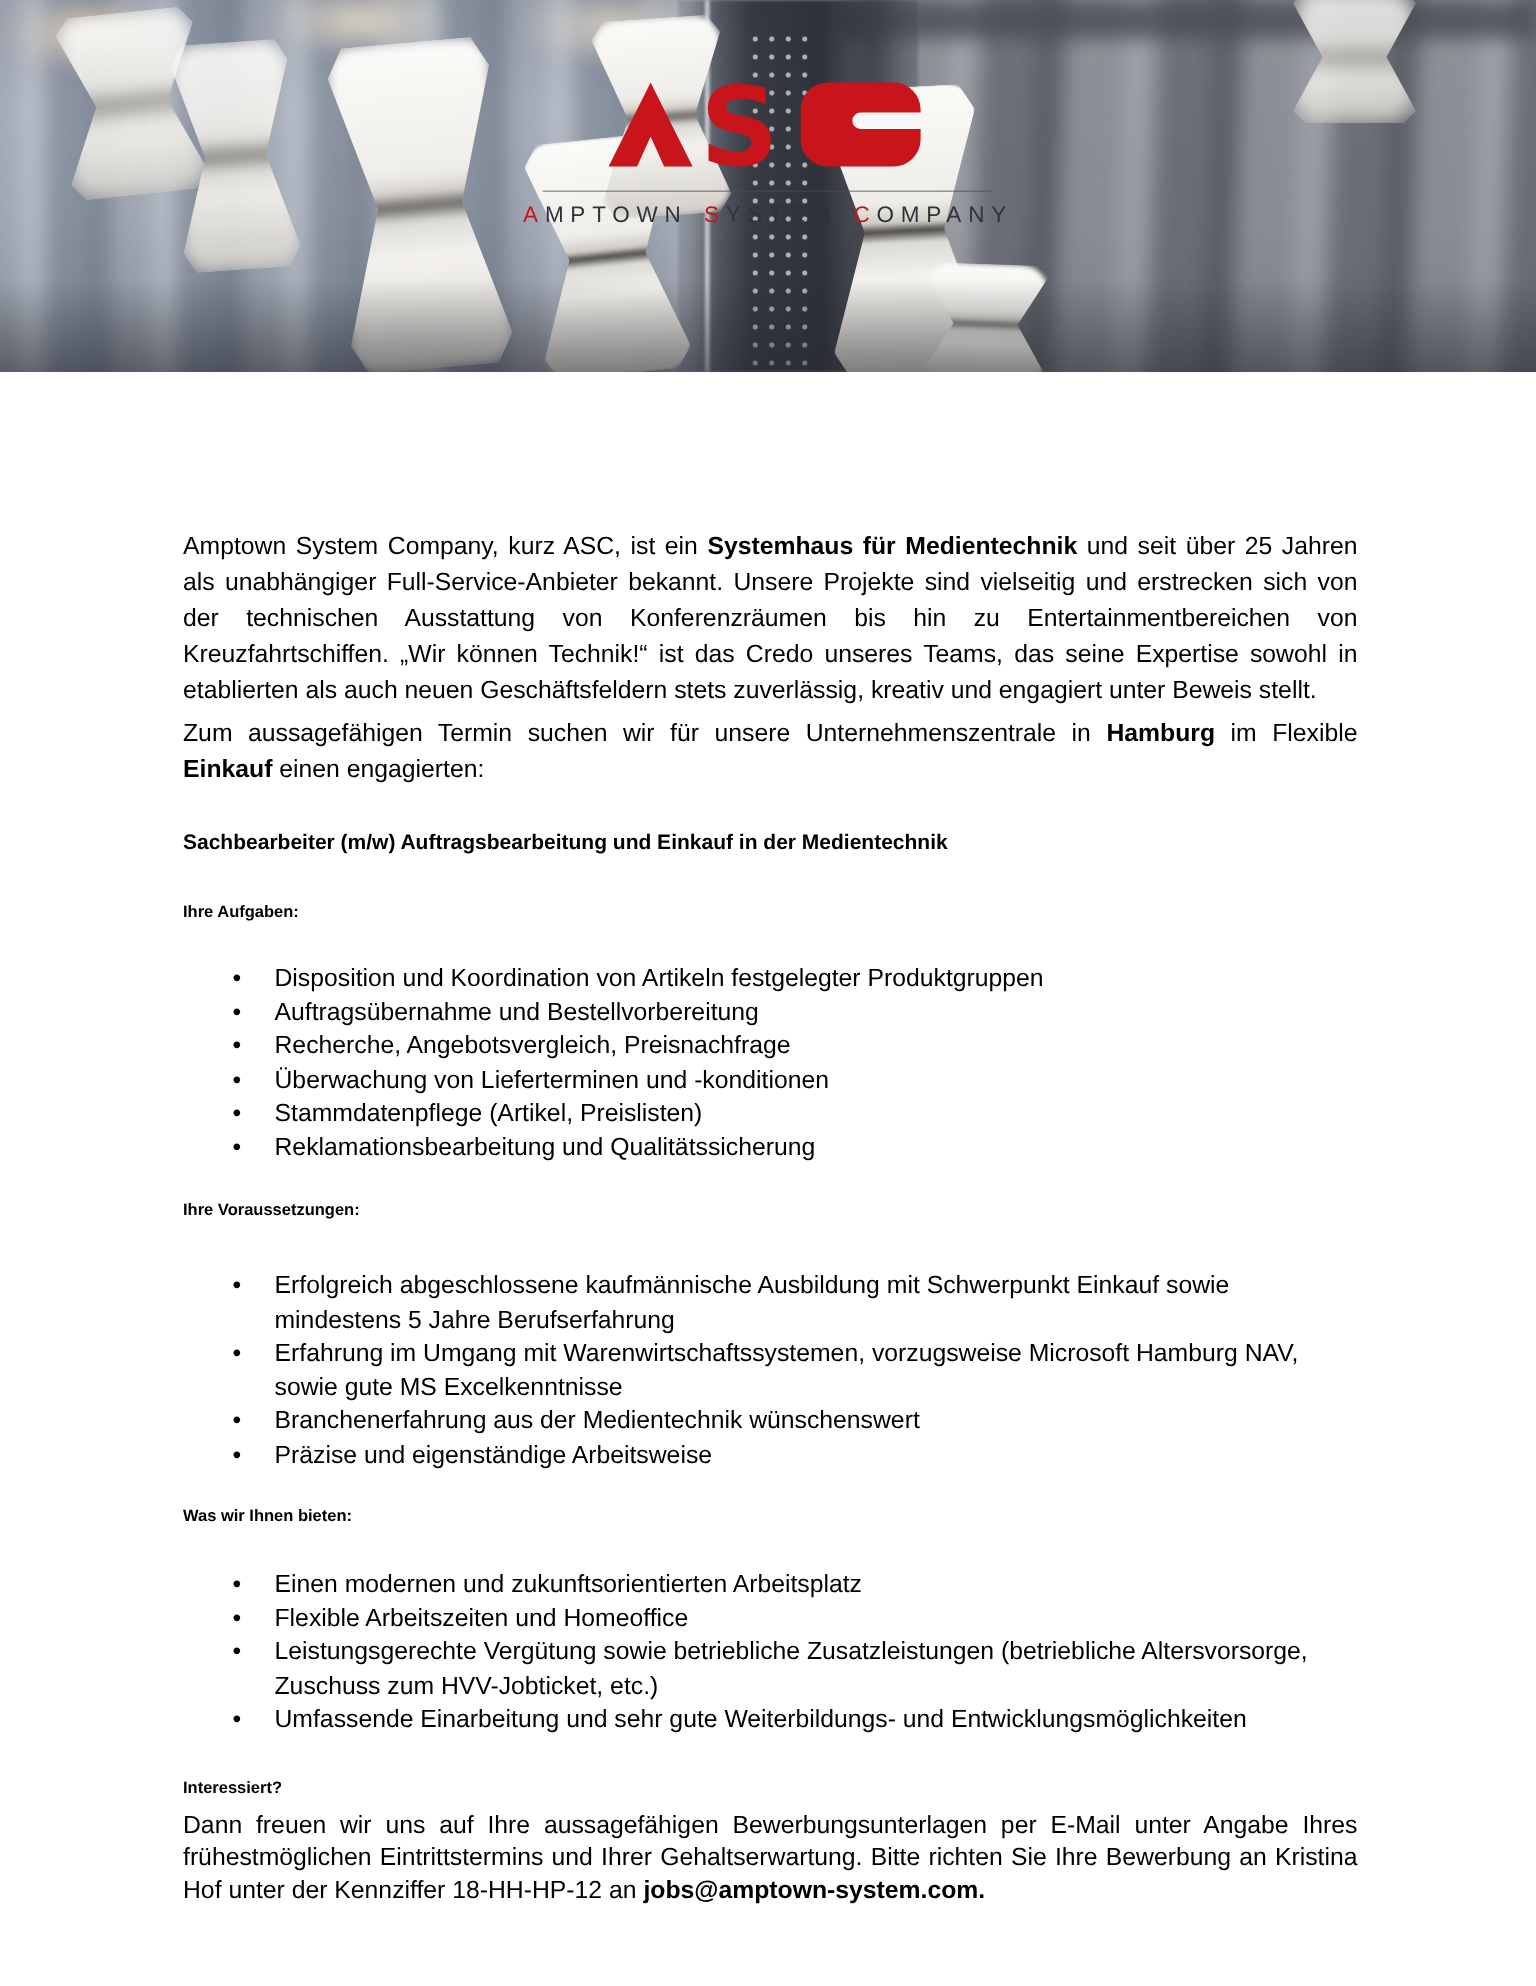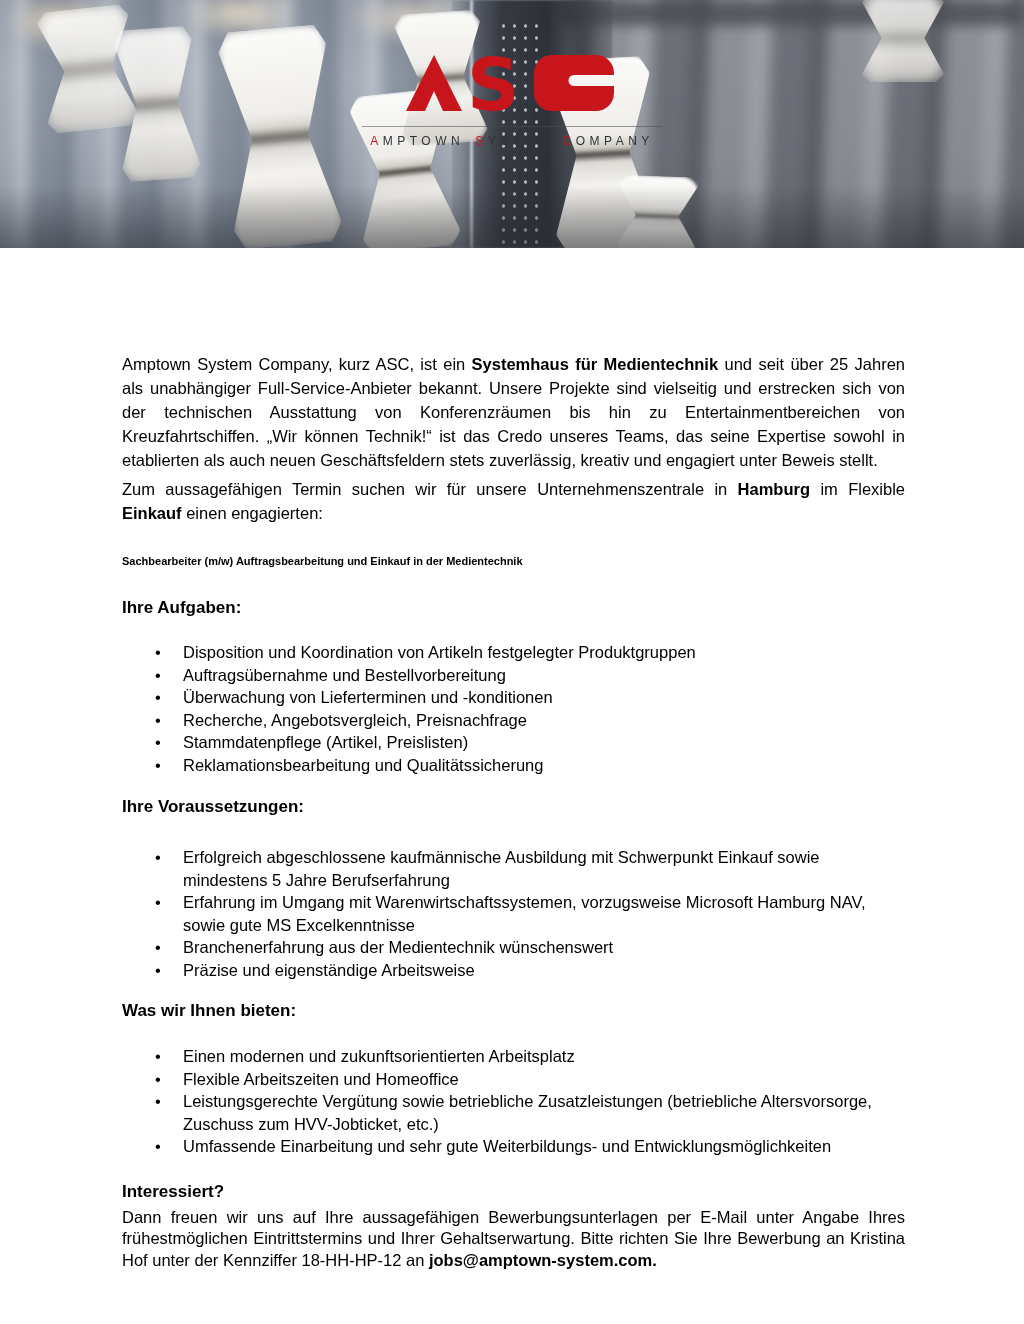--- a/index.html
+++ b/index.html
@@ -48,30 +48,30 @@
   .k3 { left:226px; top:28px;  width:108px; height:218px; filter:blur(3.5px);transform:rotate(-5deg); }
   .k4 { left:356px; top:92px;  width:98px;  height:158px; filter:blur(1.2px);transform:rotate(-6deg); }
   .k5 { left:398px; top:12px;  width:86px;  height:132px; filter:blur(2px);  transform:rotate(-4deg); }
   .k6 { left:552px; top:58px;  width:102px; height:192px; filter:blur(.8px); transform:rotate(-3deg); }
   .k7 { left:616px; top:176px; width:82px;  height:80px;  filter:blur(1.6px);transform:rotate(2deg); }
   .k8 { left:862px; top:-6px;  width:82px;  height:88px;  filter:blur(6px);  opacity:.85; }
 
   
   .logo-wrap { position:absolute; left:50%; top:53px; transform:translateX(-50%); text-align:center; z-index:5; }
   .logo-rule { width:300px; height:1px; background:rgba(72,78,88,.55); margin:9px auto 0; }
-  .brand-line { margin-top:7px; font-size:12px; letter-spacing:4.5px; color:#2f3339; white-space:nowrap; }
+  .brand-line { margin-top:7px; font-size:15px; letter-spacing:4.5px; color:#2f3339; white-space:nowrap; }
   .brand-word + .brand-word { margin-left:11px; }
   .brand-initial { color:#c8151b; }
 
   
   .content { padding:104px 119px 0 122px; font-size:16.5px; }
   .body-text { margin:0; text-align:justify; line-height:24px; }
   .p2 { margin-top:6px; line-height:23.5px; }
-  .job-title { font-size:11px; line-height:25px; margin:24px 0 0; font-weight:bold; }
-  .sec-h { font-size:17px; line-height:24px; font-weight:bold; margin:22px 0 0; }
+  .job-title { font-size:14px; line-height:25px; margin:24px 0 0; font-weight:bold; }
+  .sec-h { font-size:11px; line-height:24px; font-weight:bold; margin:22px 0 0; }
   .mt18 { margin-top:18px; } .mt19 { margin-top:19px; } .mt20 { }
   .bullets { list-style:none; margin:21px 0 0; padding:0 12px 0 61px; line-height:22.5px; }
   .bullets.mt27 { margin-top:27px; } .bullets.mt22b { margin-top:22px; }
   .bullets li { position:relative; }
   .bullets li::before { content:"•"; position:absolute; left:-28px; top:0; }
   .closing { margin-top:3px; line-height:21.5px; }
   .b { font-weight:bold; }
 </style>
 </head>
 <body>
@@ -113,22 +113,22 @@
   <main class="content">
     <p class="body-text"><span>Amptown System Company, kurz ASC, ist ein </span><span class="b">Systemhaus für Medientechnik</span><span> und seit über 25 Jahren als unabhängiger Full-Service-Anbieter bekannt. Unsere Projekte sind vielseitig und erstrecken sich von der technischen Ausstattung von Konferenzräumen bis hin zu Entertainmentbereichen von Kreuzfahrtschiffen. „Wir können Technik!“ ist das Credo unseres Teams, das seine Expertise sowohl in etablierten als auch neuen Geschäftsfeldern stets zuverlässig, kreativ und engagiert unter Beweis stellt.</span></p>
     <p class="body-text p2"><span>Zum aussagefähigen Termin suchen wir für unsere Unternehmenszentrale in </span><span class="b">Hamburg</span><span> im Flexible </span><span class="b">Einkauf</span><span> einen engagierten:</span></p>
 
     <h1 class="job-title">Sachbearbeiter (m/w) Auftragsbearbeitung und Einkauf in der Medientechnik</h1>
 
     <h2 class="sec-h">Ihre Aufgaben:</h2>
     <ul class="bullets">
         <li>Disposition und Koordination von Artikeln festgelegter Produktgruppen</li>
         <li>Auftragsübernahme und Bestellvorbereitung</li>
+        <li>Recherche, Angebotsvergleich, Preisnachfrage</li>
         <li>Überwachung von Lieferterminen und -konditionen</li>
-        <li>Recherche, Angebotsvergleich, Preisnachfrage</li>
         <li>Stammdatenpflege (Artikel, Preislisten)</li>
         <li>Reklamationsbearbeitung und Qualitätssicherung</li>
       </ul>
 
     <h2 class="sec-h mt19">Ihre Voraussetzungen:</h2>
     <ul class="bullets mt27">
         <li>Erfolgreich abgeschlossene kaufmännische Ausbildung mit Schwerpunkt Einkauf sowie mindestens 5 Jahre Berufserfahrung</li>
         <li>Erfahrung im Umgang mit Warenwirtschaftssystemen, vorzugsweise Microsoft Hamburg NAV, sowie gute MS Excelkenntnisse</li>
         <li>Branchenerfahrung aus der Medientechnik wünschenswert</li>
         <li>Präzise und eigenständige Arbeitsweise</li>

